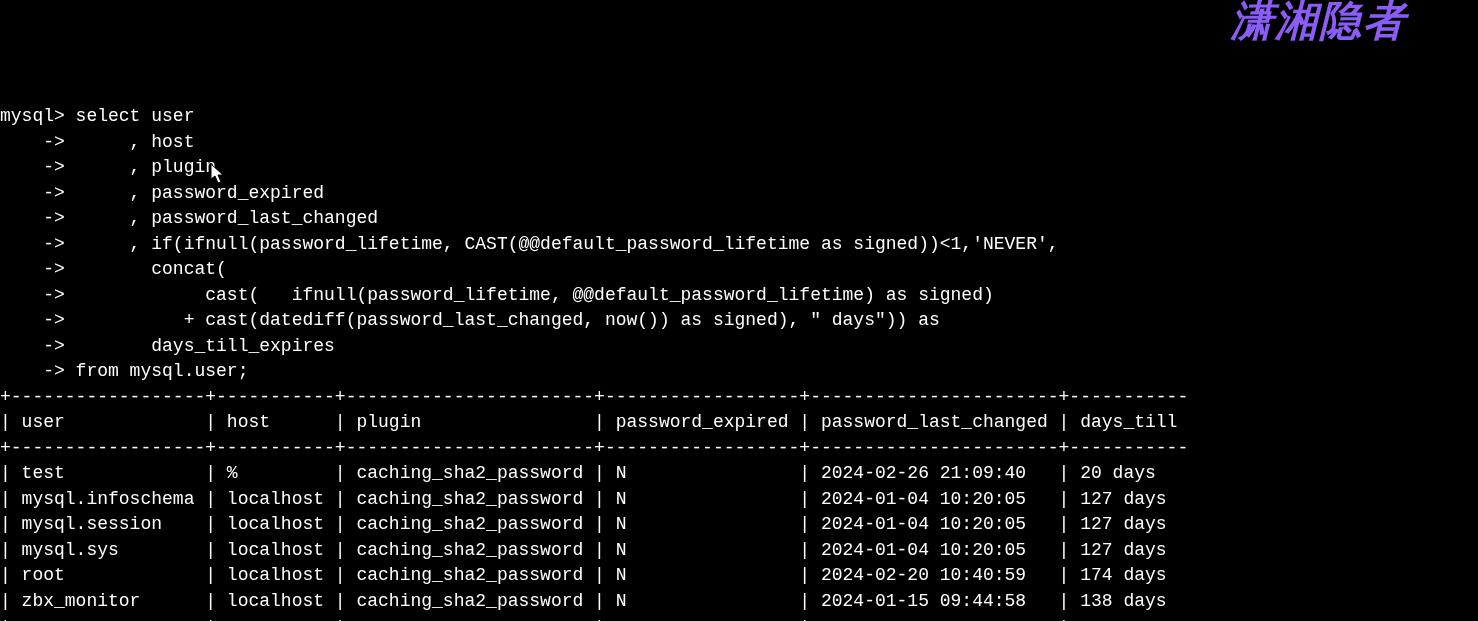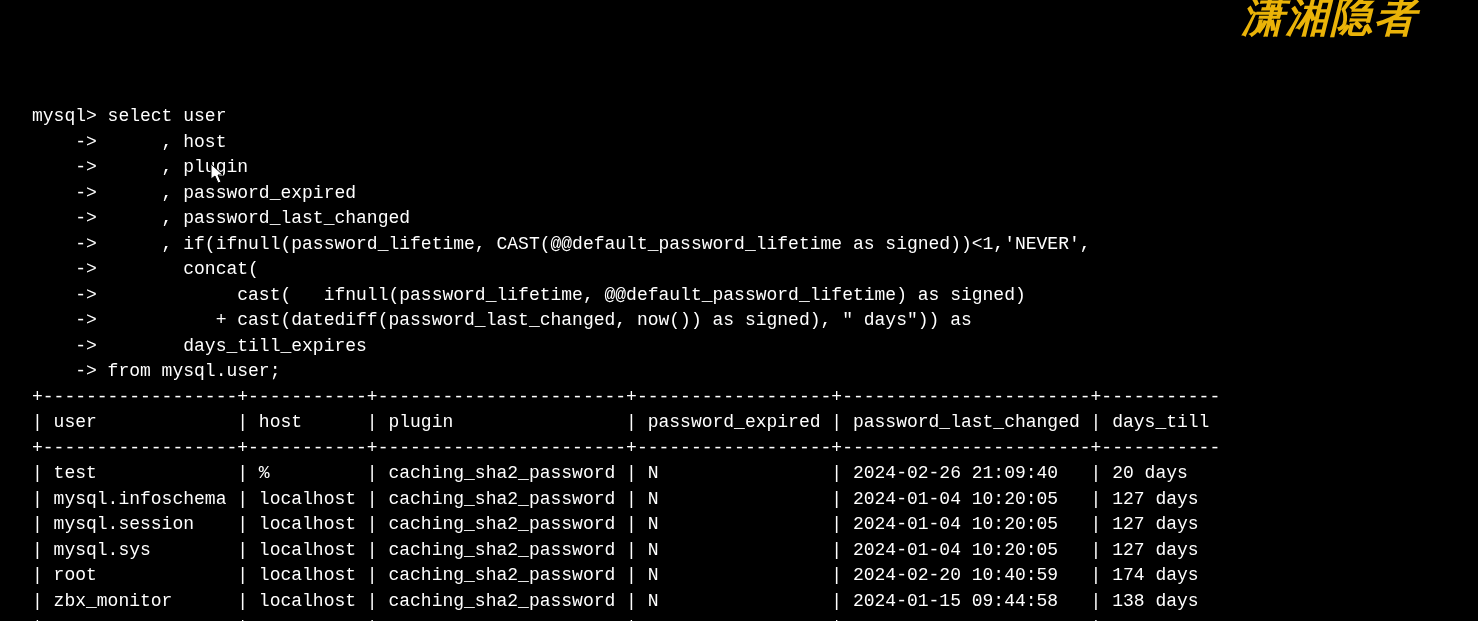--- a/index.html
+++ b/index.html
@@ -12,38 +12,38 @@
     padding: 2px 0;
     width: 1478px;
     height: 621px;
     overflow: hidden;
     position: relative;
     white-space: pre;
   }
   .watermark {
     position: absolute;
     top: 8px;
-    right: 60px;
-    font-family: Liberation Mono, monospace;
+    right: 71px;
+    font-family: Liberation Sans, sans-serif;
     font-size: 42px;
     font-weight: bold;
     font-style: italic;
-    color: #eab308;
+    color: #8b5cf6;
     letter-spacing: 2px;
   }
   .cursor {
     position: absolute;
     top: 112px;
     left: 210px;
     width: 16px;
     height: 22px;
     pointer-events: none;
   }
   .cursor svg { display: block; }
-  .line { white-space: pre; padding-left: 32px; }
+  .line { white-space: pre; }
 </style>
 </head>
 <body>
 
 
 
 <div id="terminal"><div class="line">mysql&gt; select user</div><div class="line">    -&gt;      , host</div><div class="line">    -&gt;      , plugin</div><div class="line">    -&gt;      , password_expired</div><div class="line">    -&gt;      , password_last_changed</div><div class="line">    -&gt;      , if(ifnull(password_lifetime, CAST(@@default_password_lifetime as signed))&lt;1,'NEVER',</div><div class="line">    -&gt;        concat(</div><div class="line">    -&gt;             cast(   ifnull(password_lifetime, @@default_password_lifetime) as signed)</div><div class="line">    -&gt;           + cast(datediff(password_last_changed, now()) as signed), " days")) as</div><div class="line">    -&gt;        days_till_expires</div><div class="line">    -&gt; from mysql.user;</div><div class="line">+------------------+-----------+-----------------------+------------------+-----------------------+-----------</div><div class="line">| user             | host      | plugin                | password_expired | password_last_changed | days_till</div><div class="line">+------------------+-----------+-----------------------+------------------+-----------------------+-----------</div><div class="line">| test             | %         | caching_sha2_password | N                | 2024-02-26 21:09:40   | 20 days </div><div class="line">| mysql.infoschema | localhost | caching_sha2_password | N                | 2024-01-04 10:20:05   | 127 days</div><div class="line">| mysql.session    | localhost | caching_sha2_password | N                | 2024-01-04 10:20:05   | 127 days</div><div class="line">| mysql.sys        | localhost | caching_sha2_password | N                | 2024-01-04 10:20:05   | 127 days</div><div class="line">| root             | localhost | caching_sha2_password | N                | 2024-02-20 10:40:59   | 174 days</div><div class="line">| zbx_monitor      | localhost | caching_sha2_password | N                | 2024-01-15 09:44:58   | 138 days</div><div class="line">+------------------+-----------+-----------------------+------------------+-----------------------+-----------</div><div class="line"></div></div>
 
 <div class="watermark">潇湘隐者</div>
 

